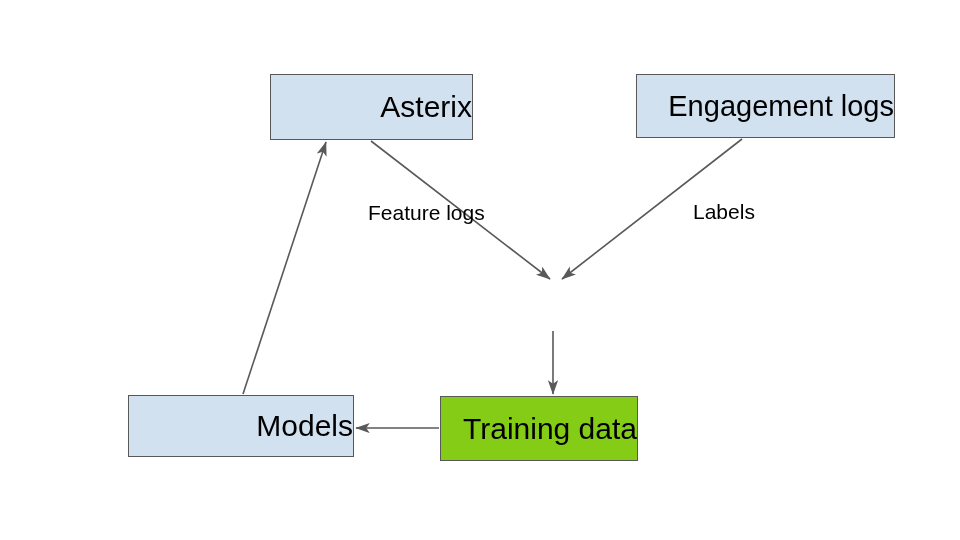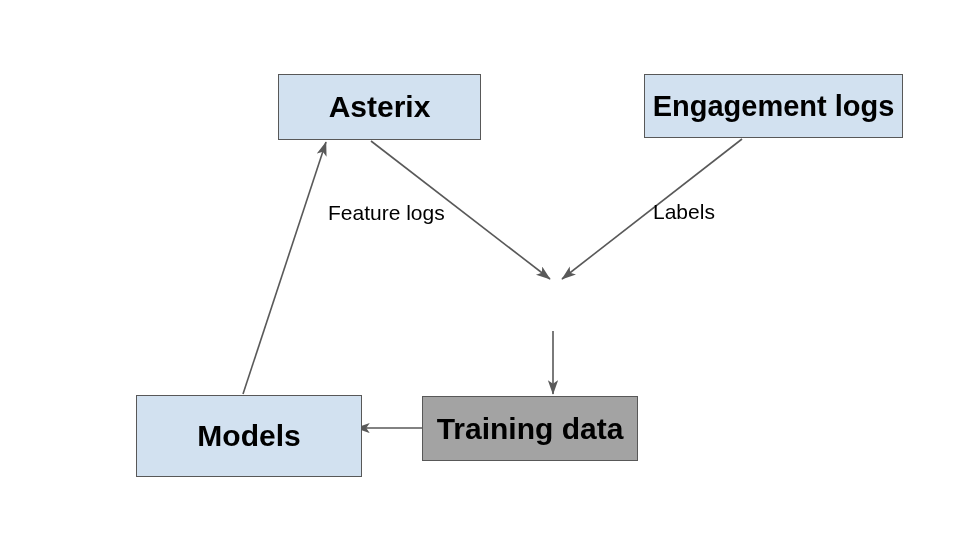--- a/index.html
+++ b/index.html
@@ -24,39 +24,39 @@
     height: 540px;
     pointer-events: none;
   }
   .node {
     position: absolute;
     box-sizing: border-box;
     background: #d2e1f0;
     border: 1.5px solid #585858;
     display: flex;
     align-items: center;
-    justify-content: center;
+    justify-content: flex-end;
     color: #000000;
     font-family: "Liberation Sans", "DejaVu Sans", sans-serif;
-    font-weight: 700;
+    font-weight: 400;
     line-height: 1;
     white-space: nowrap;
-    margin-left: 8px;
   }
   .node-label {
     display: block;
   }
   .edge-label {
     position: absolute;
     color: #000000;
     font-family: "Liberation Sans", "DejaVu Sans", sans-serif;
     font-size: 21px;
     line-height: 1;
     white-space: nowrap;
     background: transparent;
+    margin-left: 40px;
   }
 </style>
 </head>
 <body>
 
 <div id="canvas" style="background: rgb(255, 255, 255);">
 
   <svg id="edge-layer" viewBox="0 0 960 540" width="960" height="540" xmlns="http://www.w3.org/2000/svg">
     <defs>
       <marker id="arrow-end" markerWidth="10" markerHeight="10" refX="8.6" refY="3.2" orient="auto" markerUnits="strokeWidth">
@@ -74,25 +74,25 @@
 
   <div class="node" id="node-asterix" style="left: 270px; top: 74px; width: 203px; height: 66px; font-size: 30px; background: rgb(210, 225, 240); border-color: rgb(88, 88, 88); color: rgb(0, 0, 0);">
     <span class="node-label">Asterix</span>
   </div>
 
   <div class="node" id="node-engagement-logs" style="left: 636px; top: 74px; width: 259px; height: 64px; font-size: 29px; background: rgb(210, 225, 240); border-color: rgb(88, 88, 88); color: rgb(0, 0, 0);">
     <span class="node-label">Engagement logs</span>
   </div>
 
 
-  <div class="node" id="node-models" style="left: 128px; top: 395px; width: 226px; height: 82px; font-size: 30px; background: rgb(210, 225, 240); border-color: rgb(88, 88, 88); color: rgb(0, 0, 0);">
+  <div class="node" id="node-models" style="left: 128px; top: 395px; width: 226px; height: 62px; font-size: 30px; background: rgb(210, 225, 240); border-color: rgb(88, 88, 88); color: rgb(0, 0, 0);">
     <span class="node-label">Models</span>
   </div>
 
-  <div class="node" id="node-training-data" style="left: 414px; top: 396px; width: 216px; height: 65px; font-size: 30px; background: #a3a3a3; border-color: rgb(88, 88, 88); color: rgb(0, 0, 0);">
+  <div class="node" id="node-training-data" style="left: 440px; top: 396px; width: 198px; height: 65px; font-size: 30px; background: #84cc16; border-color: rgb(88, 88, 88); color: rgb(0, 0, 0);">
     <span class="node-label">Training data</span>
   </div>
 
   <div class="edge-label" id="edge-label-feature-logs" style="left: 328px; top: 202px; color: rgb(0, 0, 0);">Feature logs</div>
 
   <div class="edge-label" id="edge-label-labels" style="left: 653px; top: 201px; color: rgb(0, 0, 0); text-align: center;">Labels</div>
 
 </div>
 
 </body></html>

